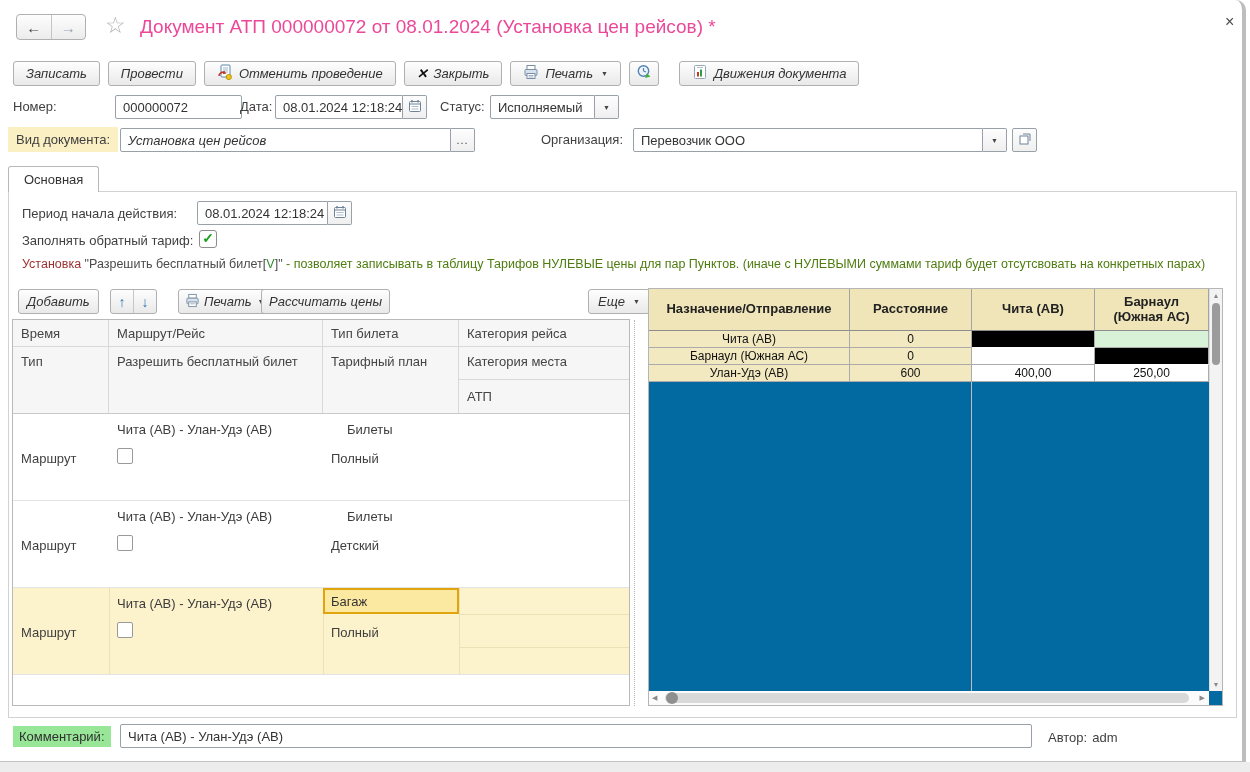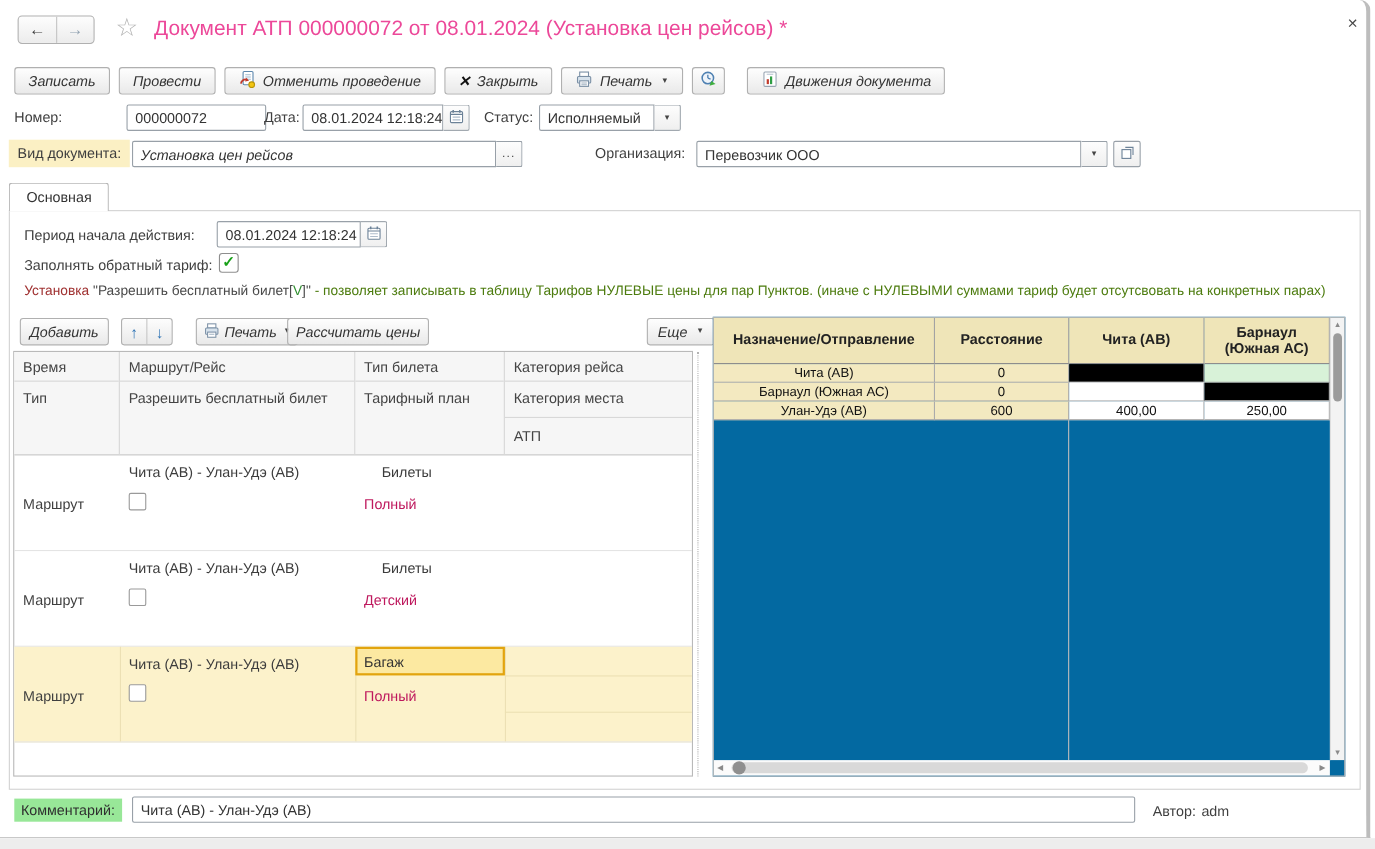--- a/index.html
+++ b/index.html
@@ -76,21 +76,21 @@
   .rt-col.c3 { left: 310px; width: 136px; }
   .rt-col.c4 { left: 446px; width: 170px; border-right: none; }
   .rt-a { height: 27px; border-bottom: 1px solid #d8d8d8; display: flex; align-items: center; padding: 0 8px; color: #444; }
   .rt-b { height: 33px; padding: 7px 8px 0; color: #444; }
   .rt-c { height: 33px; border-top: 1px solid #d8d8d8; display: flex; align-items: center; padding: 0 8px; color: #444; }
   .rt-row { position: relative; height: 87px; border-bottom: 1px solid #e4e4e4; }
   .rt-row .route { position: absolute; left: 104px; top: 8px; color: #3c3c3c; }
   .rt-row .ticket { position: absolute; left: 318px; top: 8px; color: #3c3c3c; margin-left: 16px; }
   .rt-row .rtype { position: absolute; left: 8px; top: 37px; color: #3f3f3f; }
   .rt-row .cb-small { position: absolute; left: 104px; top: 34px; }
-  .rt-row .plan { position: absolute; left: 318px; top: 37px; color: #be185d; }
+  .rt-row .plan { position: absolute; left: 318px; top: 37px; color: #404040; }
   .rt-row.selected { background: #fcf2cb; }
   .rt-row.selected .vline { position: absolute; top: 0; bottom: 0; border-left: 1px solid #ece0b4; }
   .rt-row.selected .hline { position: absolute; left: 446px; right: 0; border-top: 1px solid #ece0b4; }
   .active-cell { position: absolute; left: 310px; top: 0; width: 136px; height: 26px;
                  border: 2px solid #e2a40e; background: #fce9a1; display: flex; align-items: center;
                  padding: 0 6px; color: #333; }
   .splitter { position: absolute; left: 634px; top: 320px; height: 386px; border-left: 1px dotted #b3b3b3; }
 
   
   .lp-btn { position: absolute; top: 289px; }

